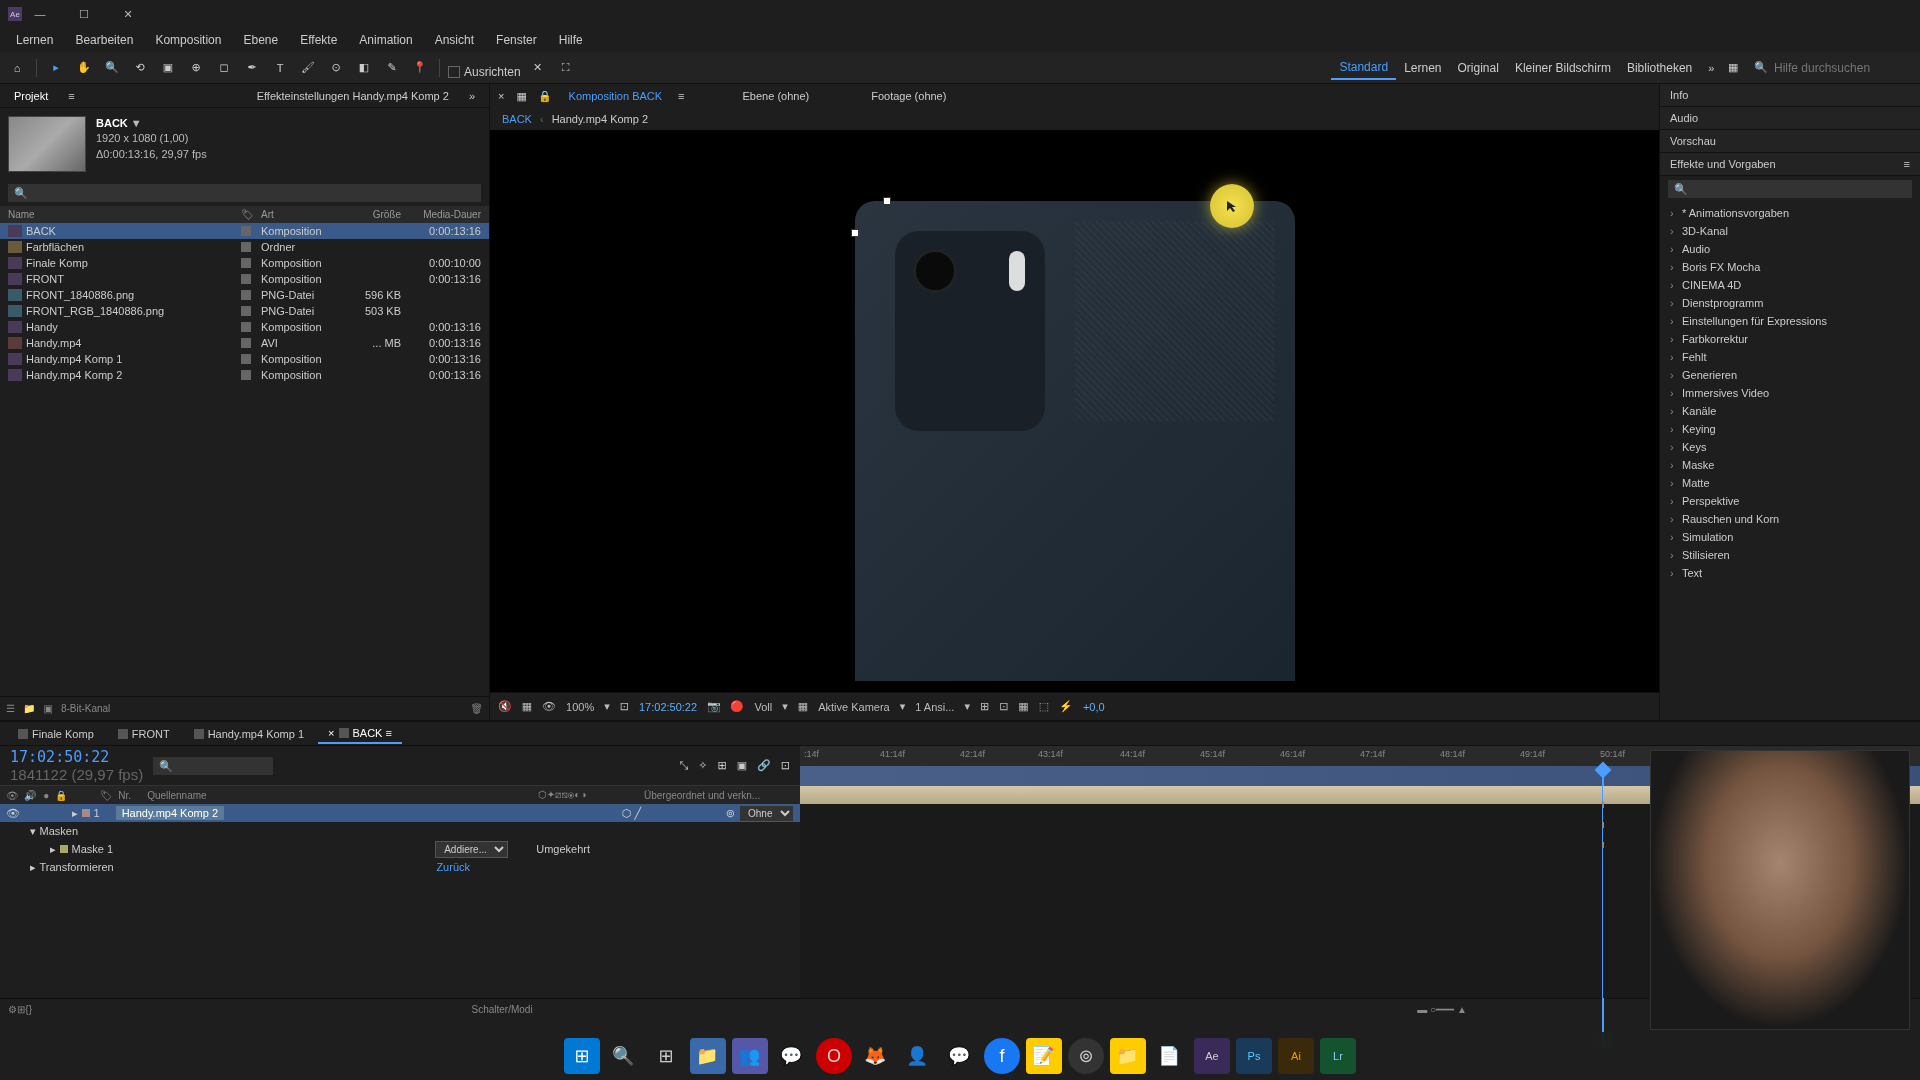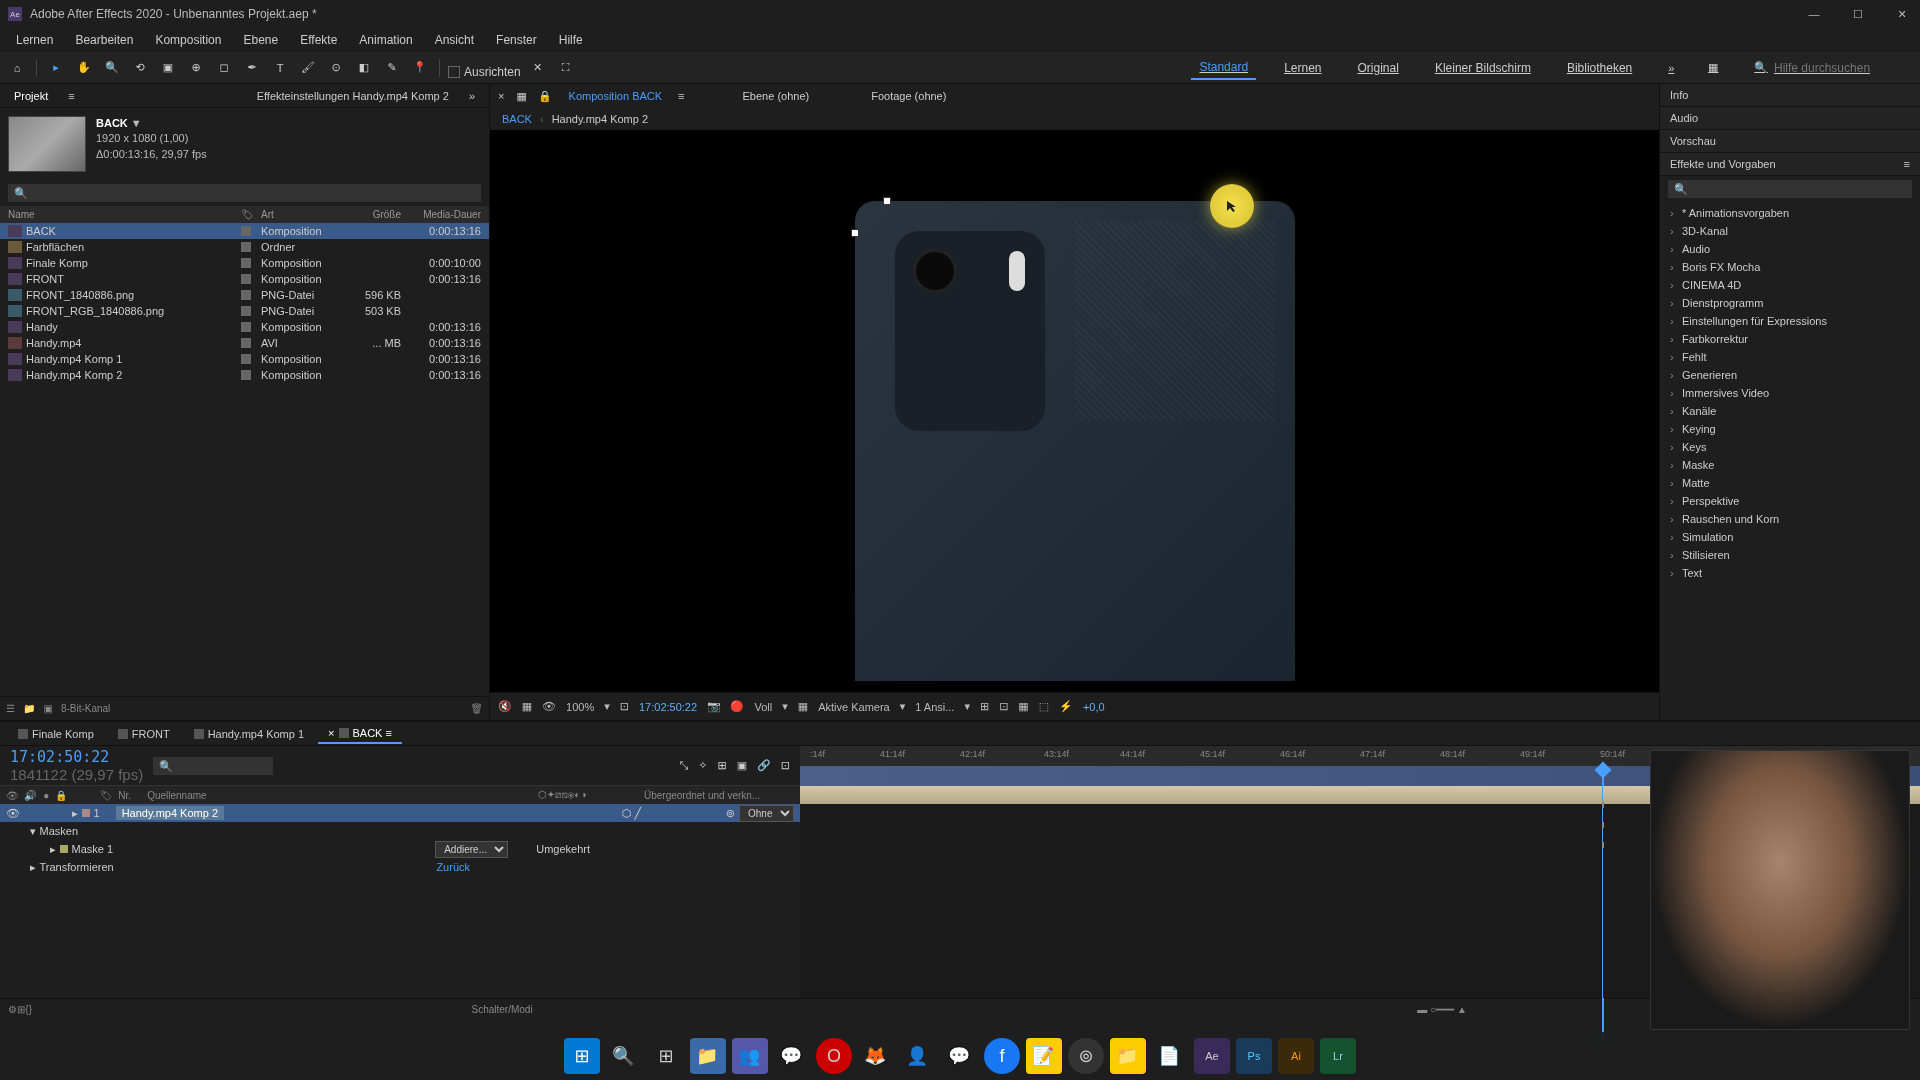--- a/index.html
+++ b/index.html
@@ -12,21 +12,21 @@
 .win-btn { width: 20px; text-align: center; color: #bbb; cursor: pointer; }
 
 .menubar { height: 24px; background: #1e1e1e; display: flex; align-items: center; padding: 0 6px; gap: 2px; }
 .menu-item { padding: 3px 10px; font-size: 12px; color: #ccc; cursor: pointer; }
 
 .toolbar { height: 32px; background: #232323; display: flex; align-items: center; padding: 0 6px; gap: 6px; border-bottom: 1px solid #111; }
 .tool-btn { width: 22px; height: 22px; display: flex; align-items: center; justify-content: center; color: #ccc; cursor: pointer; }
 .tool-sep { width: 1px; height: 18px; background: #444; margin: 0 2px; }
 .tool-check { display: flex; align-items: center; gap: 4px; font-size: 12px; color: #ccc; margin-top: 8px; }
 .checkbox { width: 12px; height: 12px; border: 1px solid #666; }
-.workspace-tabs { margin-left: auto; display: flex; gap: 20px; align-items: center; text-decoration: underline; }
+.workspace-tabs { margin-left: auto; display: flex; align-items: center; }
 .ws-tab { font-size: 12px; color: #ccc; padding: 4px 8px; cursor: pointer; }
 .ws-tab.active { color: #4a9eff; border-bottom: 2px solid #4a9eff; }
 .search-box { display: flex; align-items: center; gap: 6px; margin-left: 10px; }
 .search-icon { color: #888; }
 .search-input { background: transparent; border: none; color: #888; font-size: 12px; width: 140px; }
 
 .main-area { display: flex; height: 636px; }
 .left-panel { width: 490px; background: #1e1e1e; border-right: 1px solid #111; display: flex; flex-direction: column; }
 .panel-tabs { height: 24px; display: flex; align-items: center; padding: 0 8px; gap: 8px; border-bottom: 1px solid #111; }
 .panel-tab { font-size: 11px; color: #ccc; padding: 4px 6px; }
@@ -111,21 +111,20 @@
 .taskbar { position: absolute; bottom: 0; left: 0; right: 0; height: 48px; background: rgba(30,30,30,0.85); backdrop-filter: blur(10px); display: flex; align-items: center; justify-content: center; gap: 6px; }
 .task-icon { width: 36px; height: 36px; border-radius: 4px; display: flex; align-items: center; justify-content: center; font-size: 18px; cursor: pointer; }
 .webcam { position: absolute; right: 10px; bottom: 50px; width: 260px; height: 280px; background: #222; border: 1px solid #333; overflow: hidden; }
 .face { width: 100%; height: 100%; background: radial-gradient(ellipse at 50% 40%, #a58570 0%, #755540 40%, #1a1a1a 70%); }
 </style>
 </head>
 <body>
 
 <div class="titlebar">
   <div class="app-icon">Ae</div>
-  <div class="titlebar-title">Adobe After Effects 2020 - Unbenanntes Projekt.aep *</div>
   <div class="win-controls">
     <div class="win-btn">—</div>
     <div class="win-btn">☐</div>
     <div class="win-btn">✕</div>
   </div>
 </div>
 
 <div class="menubar">
   <div class="menu-item">Lernen</div>
   <div class="menu-item">Bearbeiten</div>
@@ -419,24 +418,24 @@
       <span style="flex:1"></span>
       <span>⤡</span>
       <span>✧</span>
       <span>⊞</span>
       <span>▣</span>
       <span>🔗</span>
       <span>⊡</span>
     </div>
     <div class="tl-right">
       <div class="ruler" id="ruler">
-          <div class="tick" style="left: 10px;">:14f</div>
+          <div class="tick" style="left: 4px;">:14f</div>
           <div class="tick" style="left: 80px;">41:14f</div>
           <div class="tick" style="left: 160px;">42:14f</div>
-          <div class="tick" style="left: 244px;">43:14f</div>
+          <div class="tick" style="left: 238px;">43:14f</div>
           <div class="tick" style="left: 320px;">44:14f</div>
           <div class="tick" style="left: 400px;">45:14f</div>
           <div class="tick" style="left: 480px;">46:14f</div>
           <div class="tick" style="left: 560px;">47:14f</div>
           <div class="tick" style="left: 640px;">48:14f</div>
           <div class="tick" style="left: 720px;">49:14f</div>
           <div class="tick" style="left: 800px;">50:14f</div>
           <div class="tick" style="left: 880px;">51:14f</div>
           <div class="tick" style="left: 960px;">53:14f</div>
         </div>

